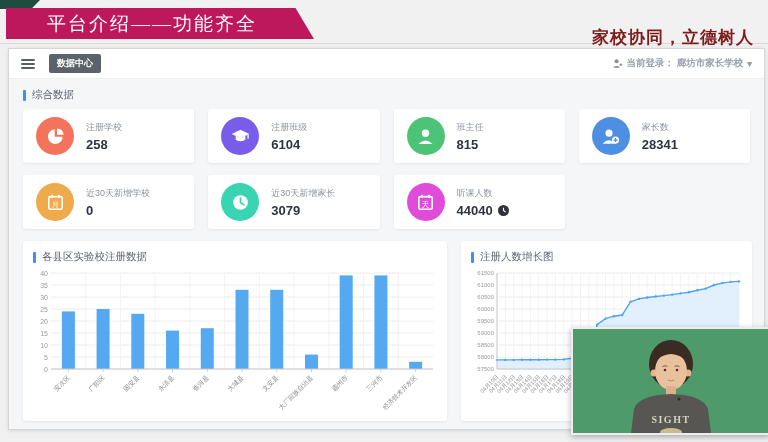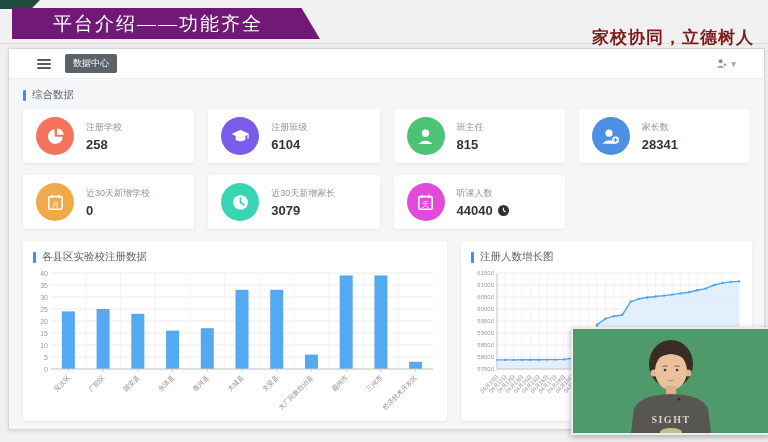--- a/index.html
+++ b/index.html
@@ -2,27 +2,27 @@
 <html><head>
 <meta charset="utf-8">
 <style>
   * { margin:0; padding:0; box-sizing:border-box; }
   html,body { width:768px; height:442px; overflow:hidden; }
   body { position:relative; background:#F0F0F0; font-family:"Liberation Sans",sans-serif; }
 
   
   .slide-top { position:absolute; left:0; top:0; width:768px; height:44px; background:#F1F1F1; border-bottom:1px solid #D9D9D9; }
   .ribbon-notch { position:absolute; left:0; top:0; width:40px; height:9px; background:#1D4B3E; clip-path:polygon(0 0,100% 0,78% 100%,0 100%); }
-  .ribbon { position:absolute; left:12px; top:8px; width:308px; height:31px; background:#701a75; clip-path:polygon(0 0,94% 0,100% 100%,0 100%); display:flex; align-items:center; justify-content:center; }
+  .ribbon { position:absolute; left:6px; top:8px; width:308px; height:31px; background:#be185d; clip-path:polygon(0 0,94% 0,100% 100%,0 100%); display:flex; align-items:center; justify-content:center; }
   .ribbon-title { color:#FFFFFF; font-family:"Liberation Serif",serif; font-size:19px; letter-spacing:2px; padding-right:16px; }
   .slogan { position:absolute; right:14px; top:26px; color:#7f1d1d; font-size:17px; font-weight:600; letter-spacing:1px; }
 
   
   .dashboard { position:absolute; left:8px; top:48px; width:757px; height:382px; background:#FFFFFF; border:1px solid #D6D6D6; box-shadow:0 1px 4px rgba(0,0,0,.10); }
-  .topbar { height:30px; display:flex; align-items:center; padding:0 28px; background:#FFFFFF; border-bottom:1px solid #EFEFEF; }
+  .topbar { height:30px; display:flex; align-items:center; padding:0 12px; background:#FFFFFF; border-bottom:1px solid #EFEFEF;font-weight:bold; }
   .hamburger { width:14px; display:flex; flex-direction:column; gap:2px; cursor:pointer; }
   .hamburger i { display:block; height:2px; background:#5A5F66; border-radius:1px; }
   .nav-tag { margin-left:14px; background:#5B6269; color:#FFFFFF; font-size:9px; padding:3px 8px; border-radius:2px; cursor:pointer; }
   .login-area { margin-left:auto; display:flex; align-items:center; gap:4px; color:#9AA1AB; font-size:9.5px; cursor:pointer; }
   .content { position:absolute; left:0; right:0; top:30px; bottom:0; background:#F4F6F8; padding:8px 14px 10px 14px; }
 
   .sec-title { display:flex; align-items:center; gap:6px; height:16px; }
   .sec-bar { width:3px; height:11px; background:#3E8EF7; border-radius:1px; }
   .sec-text { font-size:10.5px; color:#5E6470; }
 
@@ -62,20 +62,21 @@
         <i></i>
       </div>
     <span class="nav-tag">数据中心</span>
     <div class="login-area">
       <svg width="11" height="11" viewBox="0 0 12 12">
         <circle cx="5" cy="3.6" r="2.2" fill="#8A9099"></circle>
         <path d="M1.2 10.5 Q5 6.3 8.8 10.5 Z" fill="#8A9099"></path>
         <rect x="8.2" y="6.8" width="3" height="1.2" fill="#8A9099"></rect>
         <rect x="9.1" y="5.9" width="1.2" height="3" fill="#8A9099"></rect>
       </svg>
+      <span>当前登录： 廊坊市家长学校</span>
       <span>▾</span>
     </div>
   </div>
 
   <div class="content">
     <div class="sec-title">
       <span class="sec-bar"></span>
       <span class="sec-text">综合数据</span>
     </div>
 

